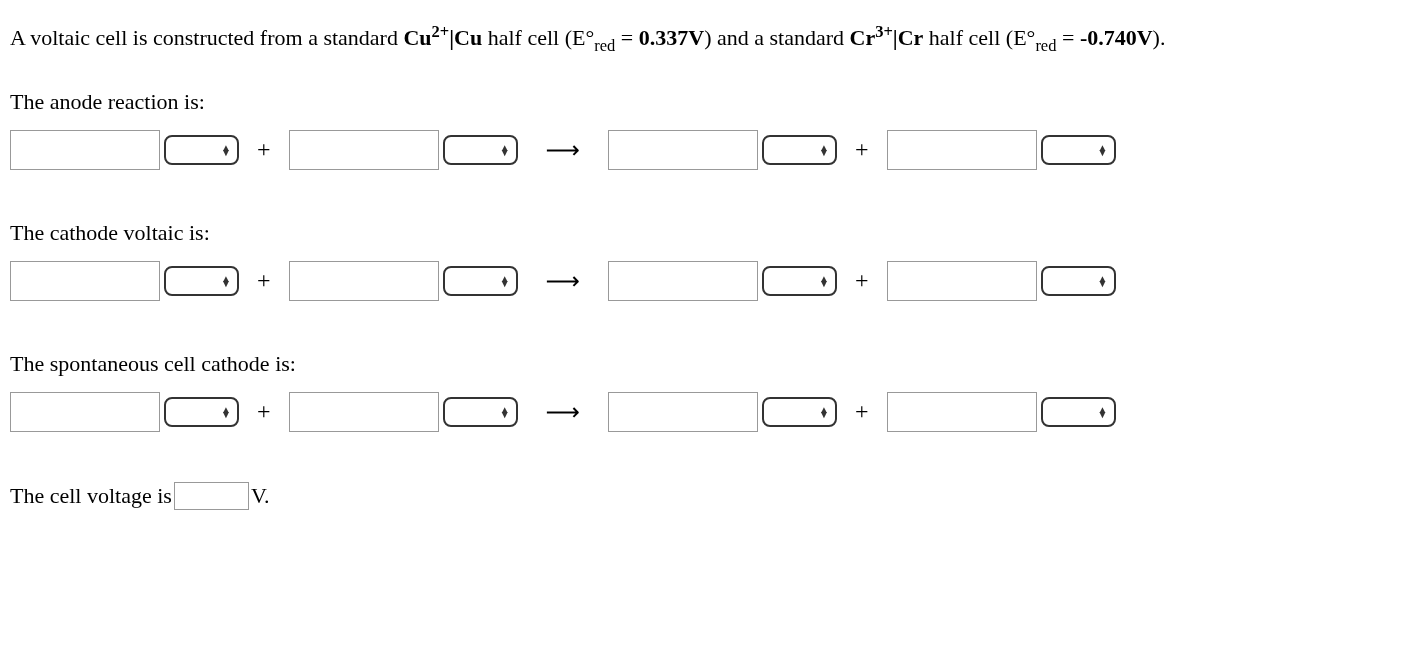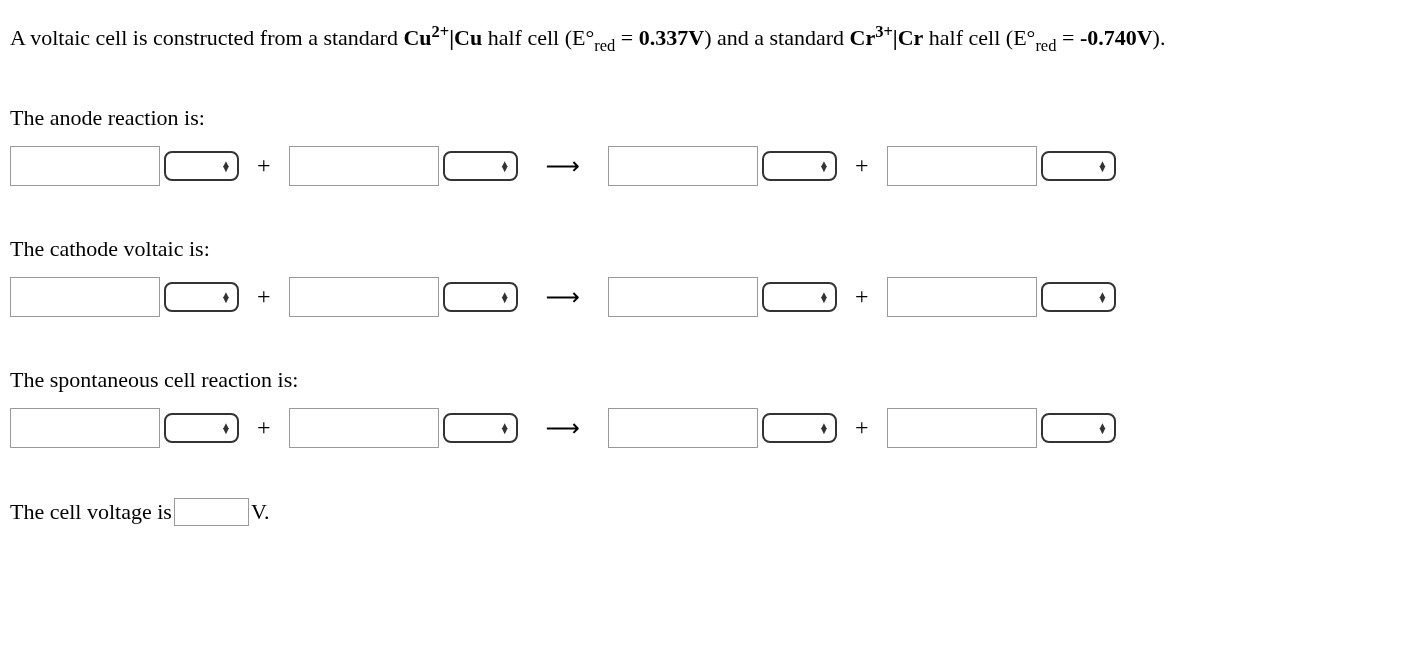--- a/index.html
+++ b/index.html
@@ -9,21 +9,21 @@
     }
     body {
       font-family: "Times New Roman", Times, serif;
       font-size: 22px;
       color: #000;
       background: #fff;
       padding: 20px 10px;
       width: 1416px;
     }
     .intro {
-      margin-bottom: 48px;
+      margin-bottom: 32px;
       line-height: 1.4;
     }
     .section-label {
       margin-bottom: 15px;
       font-family: Liberation Serif, serif;
     }
     .equation-row {
       display: flex;
       align-items: center;
       gap: 10px;
@@ -166,21 +166,21 @@
   <span class="plus">+</span>
   <input class="text-input" type="text" style="">
   <div class="stepper">
     <div class="stepper-arrows">
         <span class="up">▲</span>
         <span class="down">▼</span>
       </div>
   </div>
 </div>
 
-<div class="section-label">The spontaneous cell reaction is:</div>
+<div class="section-label">The spontaneous cell cathode is:</div>
 <div class="equation-row">
   <input class="text-input" type="text" style="">
   <div class="stepper">
     <div class="stepper-arrows">
         <span class="up">▲</span>
         <span class="down">▼</span>
       </div>
   </div>
   <span class="plus">+</span>
   <input class="text-input" type="text" style="">

